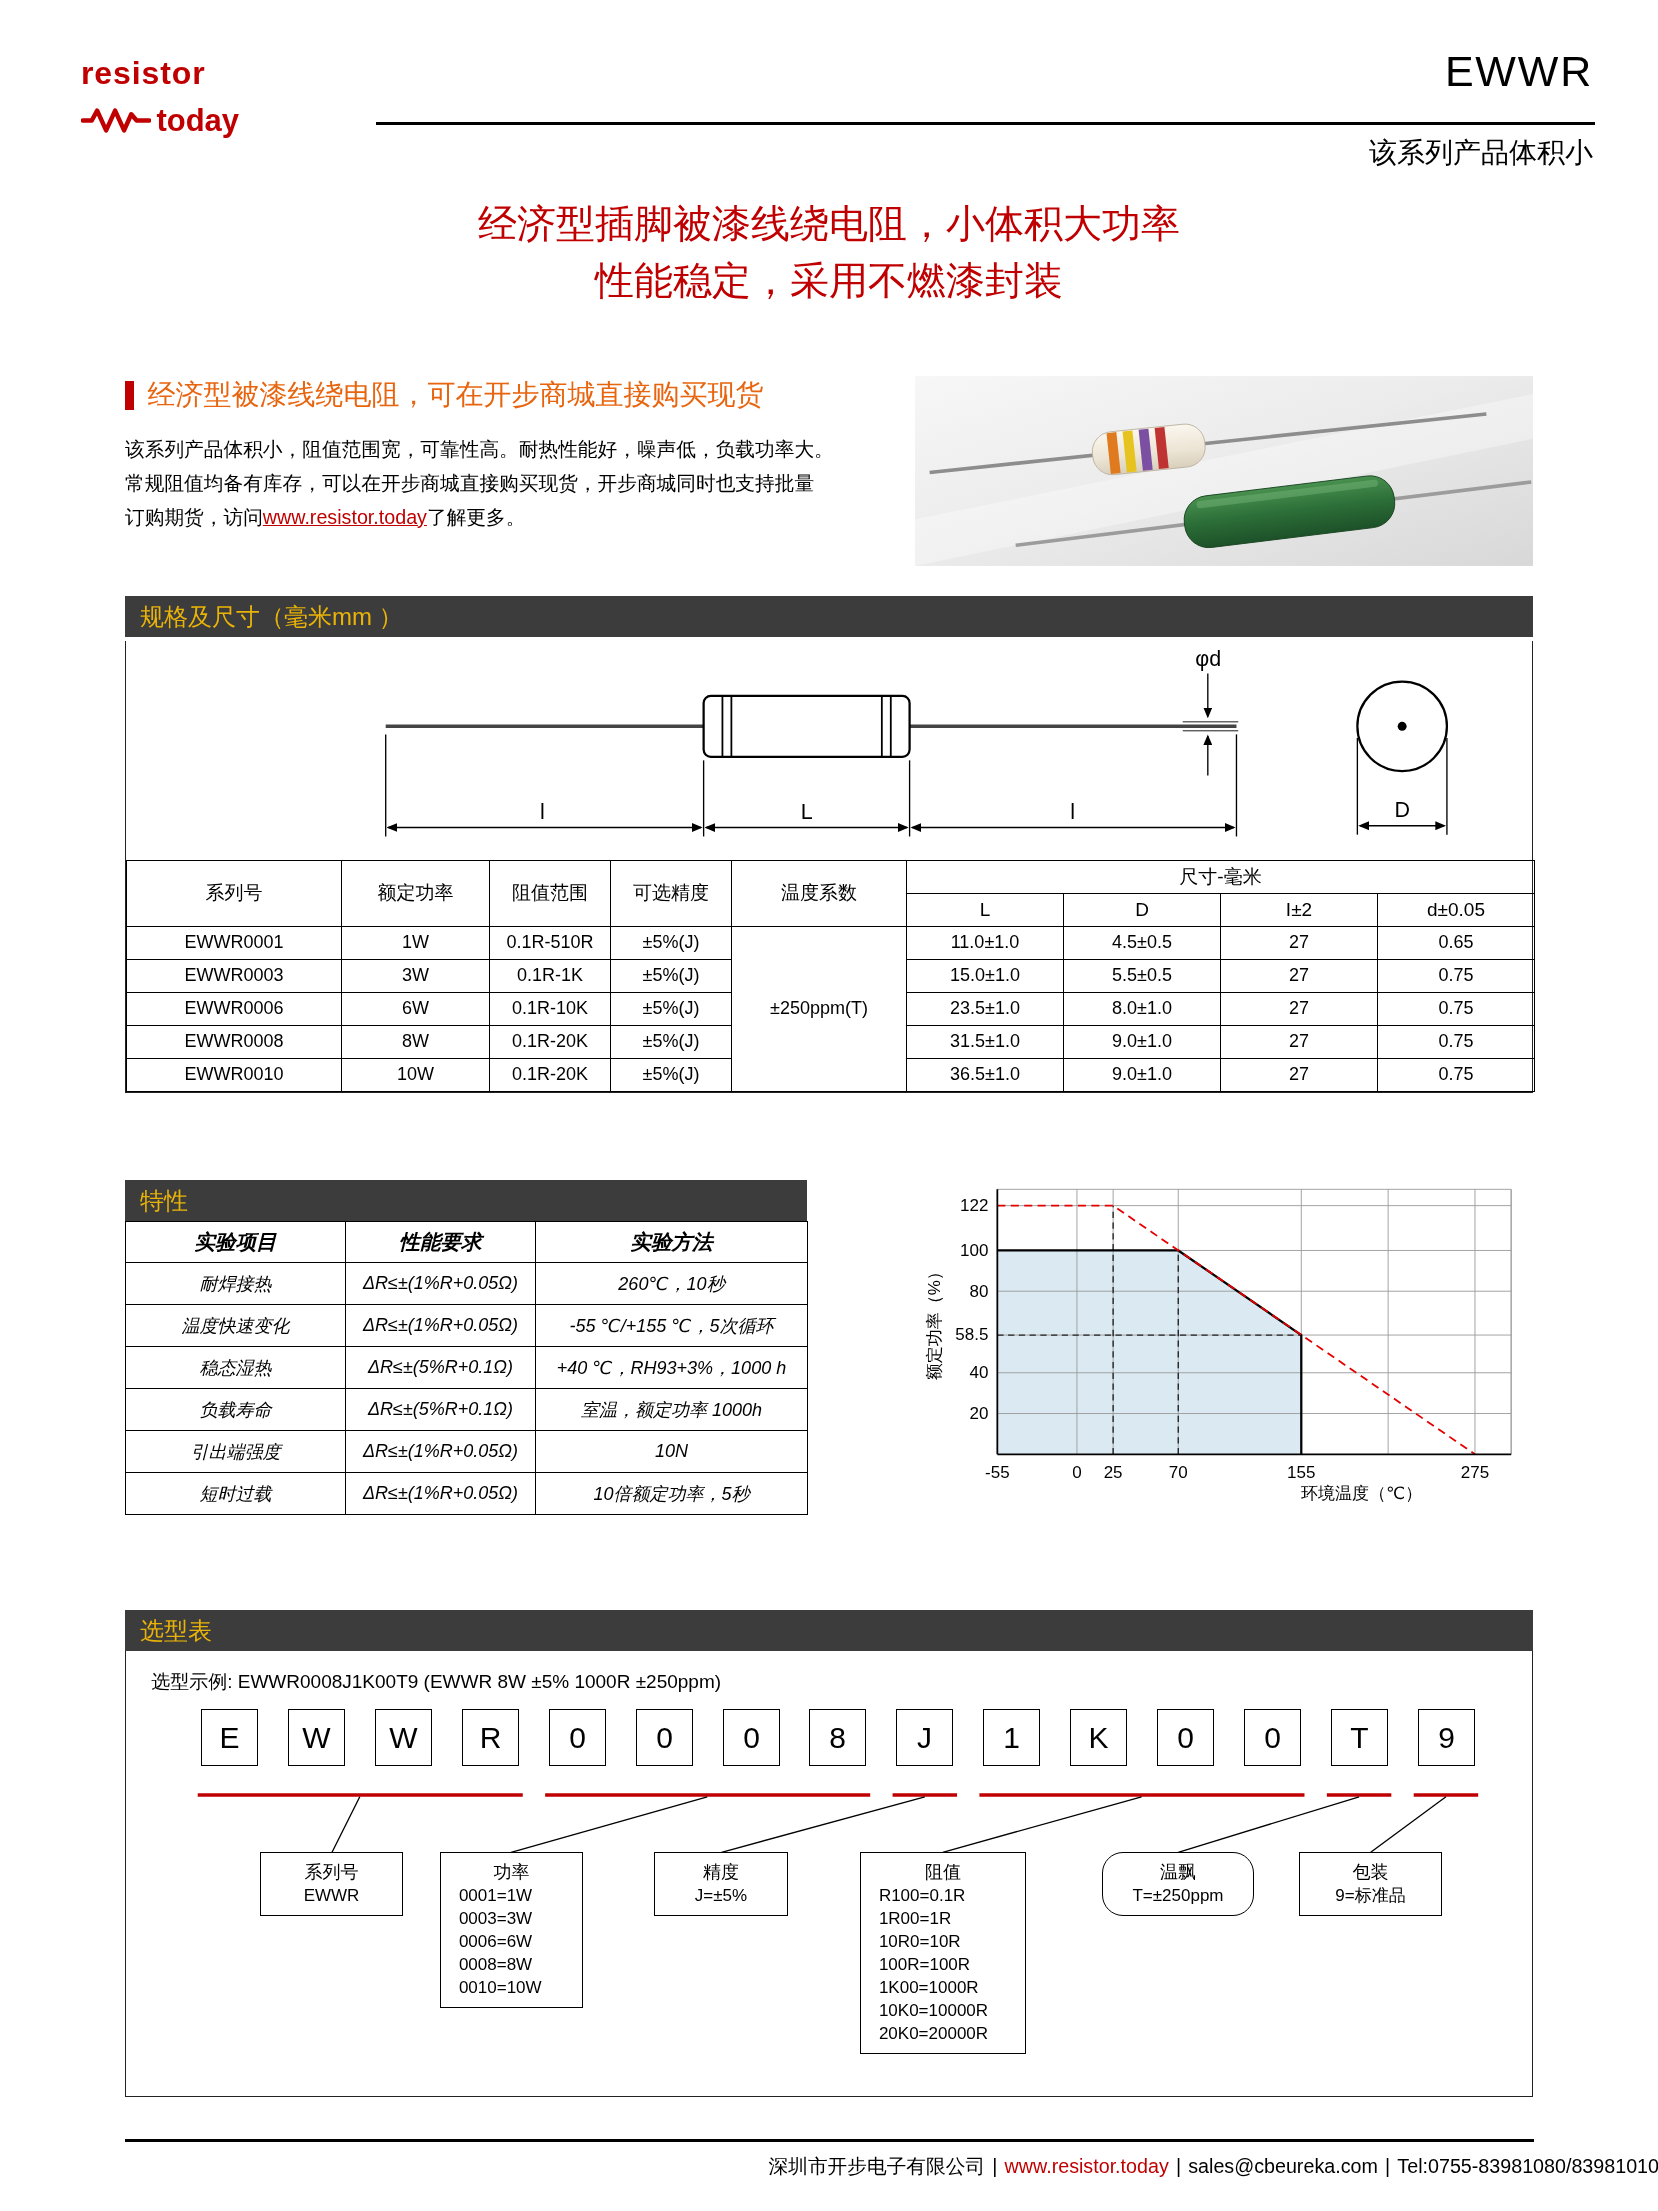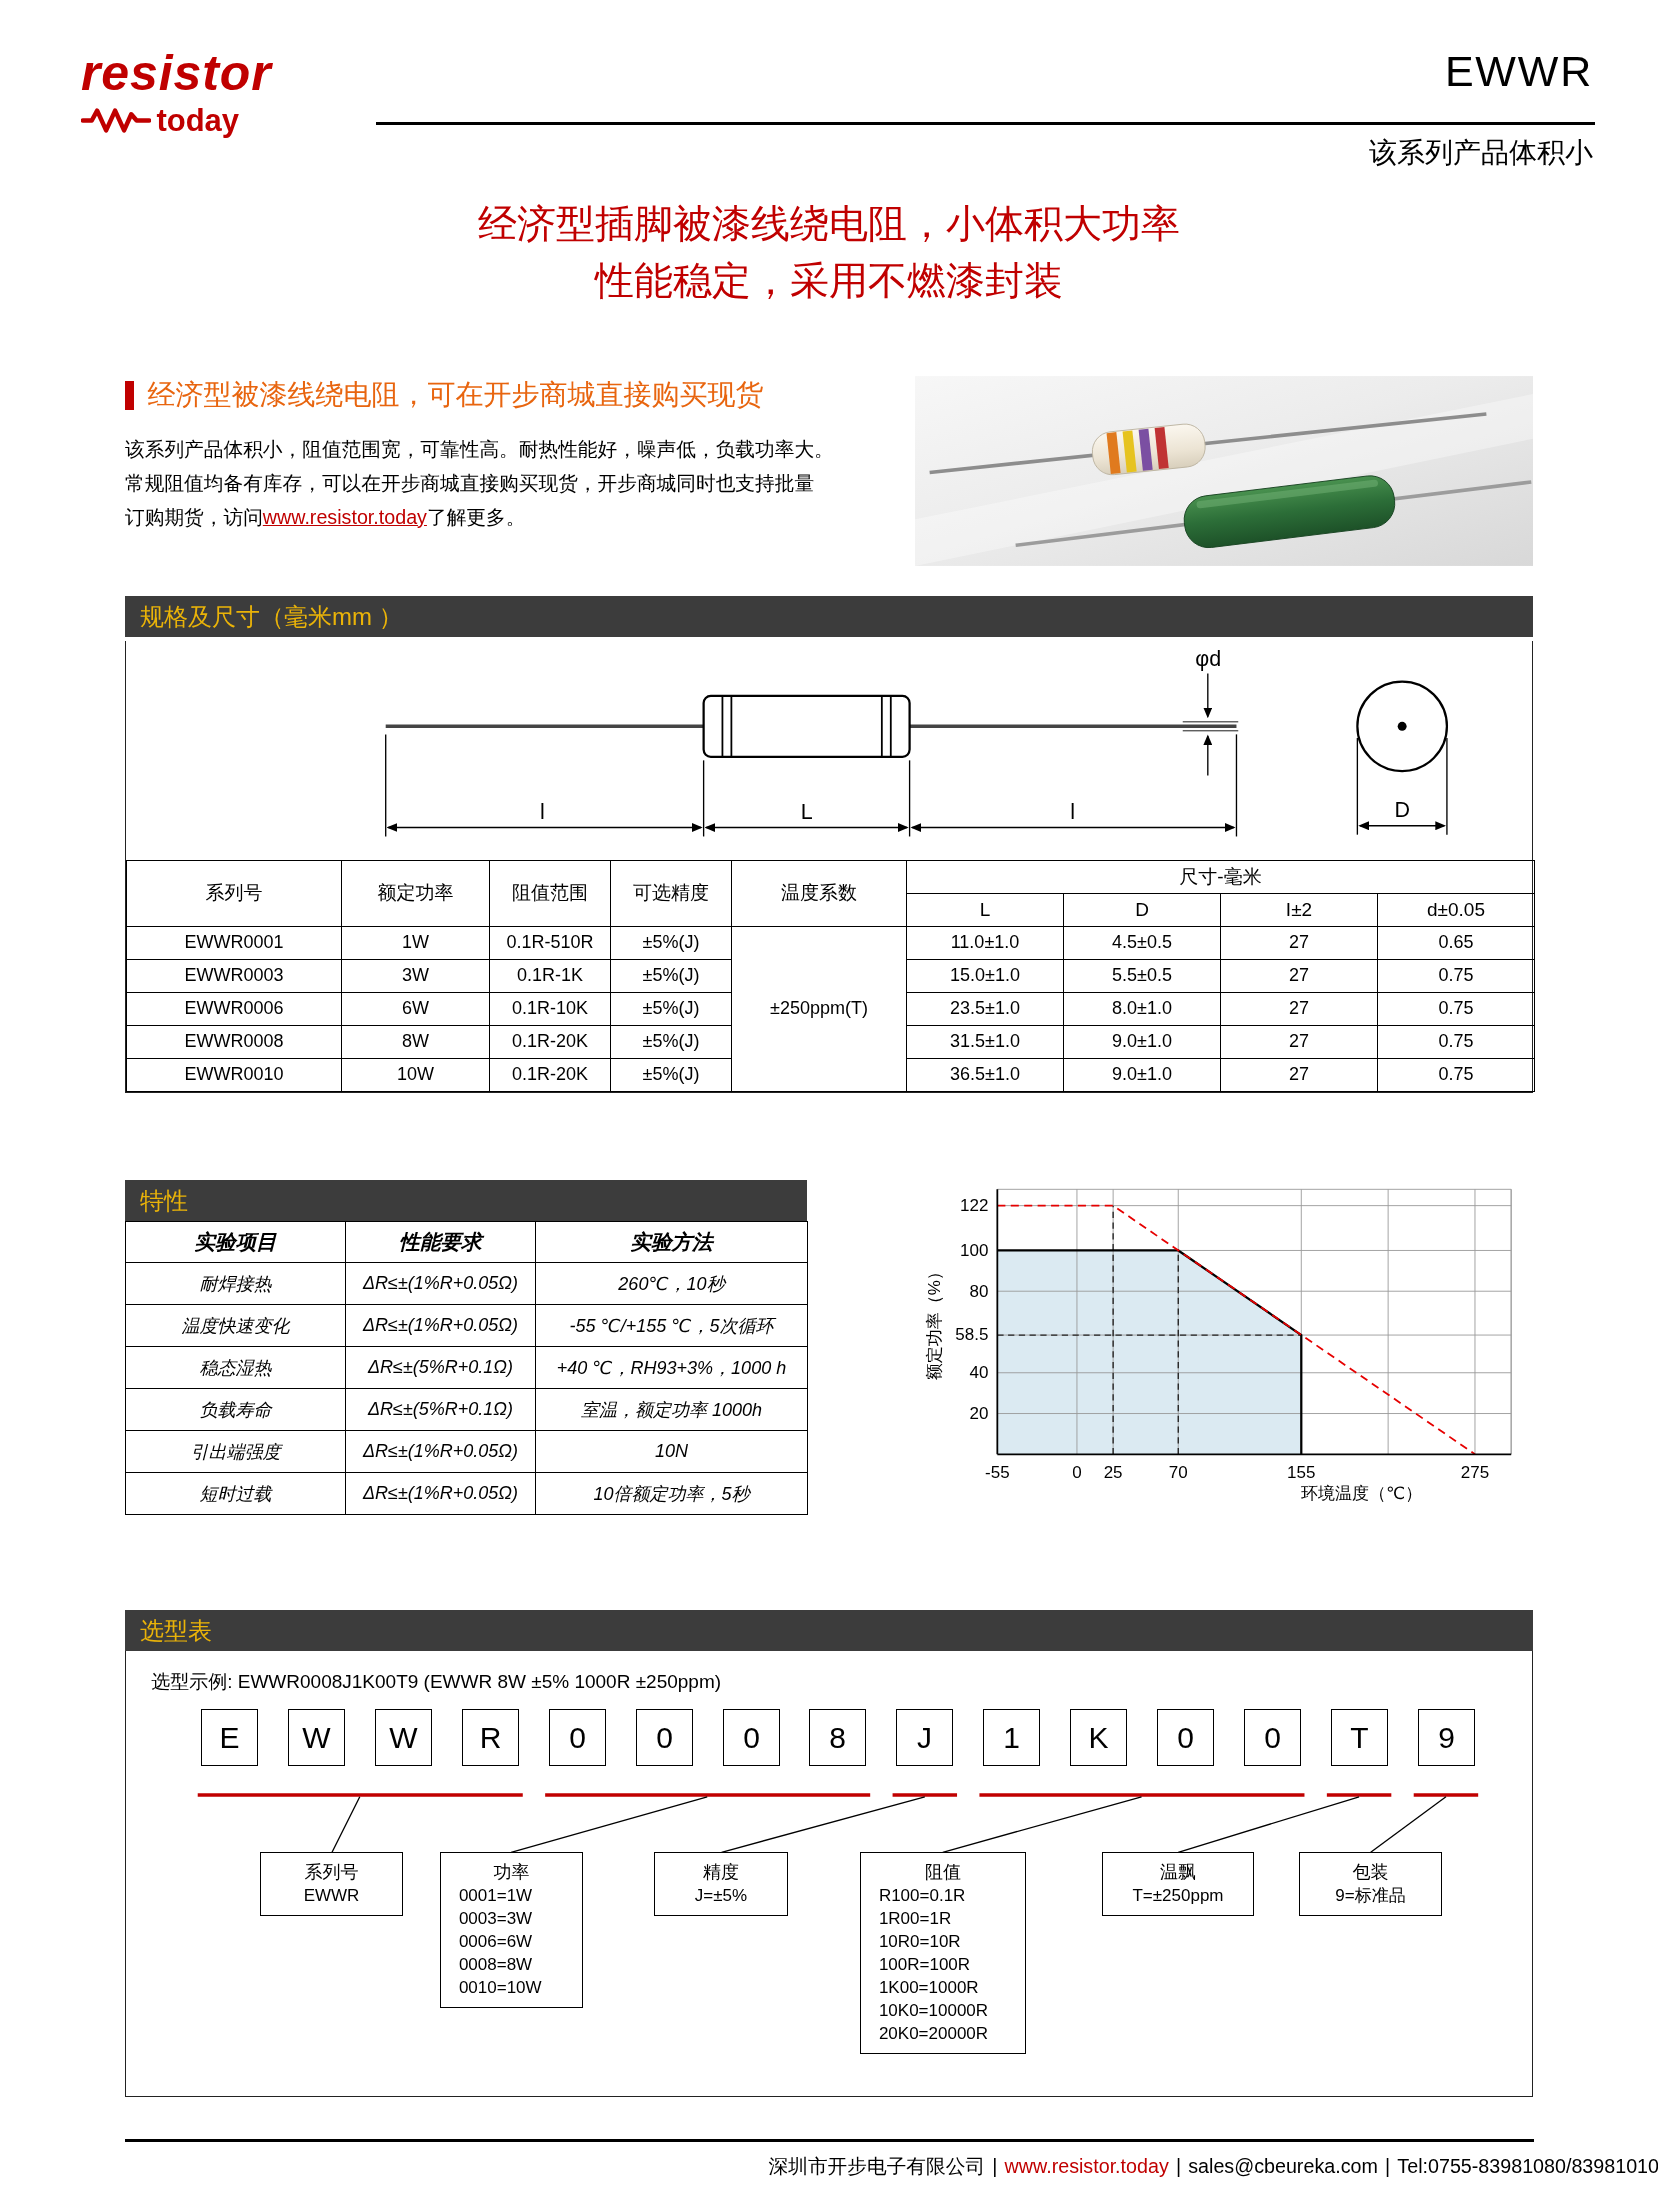--- a/index.html
+++ b/index.html
@@ -3,21 +3,21 @@
 <meta charset="utf-8">
 <title>EWWR Datasheet</title>
 <style>
   * { margin:0; padding:0; box-sizing:border-box; }
   html,body { background:#888; }
   body { font-family:"Liberation Sans","DejaVu Sans",sans-serif; color:#000; }
   .page { position:relative; width:1659px; height:2211px; background:#fff; margin:0 auto; overflow:hidden; }
 
   
   .logo { position:absolute; left:81px; top:47px; color:var(--brand-red,#c00000); }
-  .logo-line1 { font-size:50px; font-weight:bold; font-style:italic; letter-spacing:0.9px; line-height:52px; }
+  .logo-line1 { font-size:32px; font-weight:bold; letter-spacing:0.9px; line-height:52px; }
   .logo-line2 { display:flex; align-items:center; gap:5.4px; font-size:31px; font-weight:bold; line-height:43px; }
   .logo-zigzag { width:70px; height:27px; }
   .header-model { position:absolute; right:66px; top:47px; font-size:43px; letter-spacing:1.8px; text-align:right; }
   .header-rule { position:absolute; left:376px; right:64px; top:122px; height:2.7px; background:#000; }
   .header-sub { position:absolute; right:66px; top:134px; font-size:28px; }
 
   
   .main-title { position:absolute; left:125px; top:195px; width:1408px; text-align:center;
                 color:var(--brand-red,#c00000); font-weight:normal; font-size:39px; line-height:57px; }
 
@@ -420,21 +420,21 @@
         <div class="gbox left-lines" style="left:716px; top:143px; width:166px;">
           <div class="glabel">阻值</div>
           <div class="gline">R100=0.1R</div>
           <div class="gline">1R00=1R</div>
           <div class="gline">10R0=10R</div>
           <div class="gline">100R=100R</div>
           <div class="gline">1K00=1000R</div>
           <div class="gline">10K0=10000R</div>
           <div class="gline">20K0=20000R</div>
         </div>
-        <div class="gbox" style="left:958px; top:143px; width:152px;">
+        <div class="gbox" style="left:958px; top:143px; width:152px;border-radius:21px;">
           <div class="glabel">温飘</div>
           <div class="gline">T=±250ppm</div>
         </div>
         <div class="gbox" style="left:1155px; top:143px; width:143px;">
           <div class="glabel">包装</div>
           <div class="gline">9=标准品</div>
         </div>
       </div>
     </div>
   </div>

